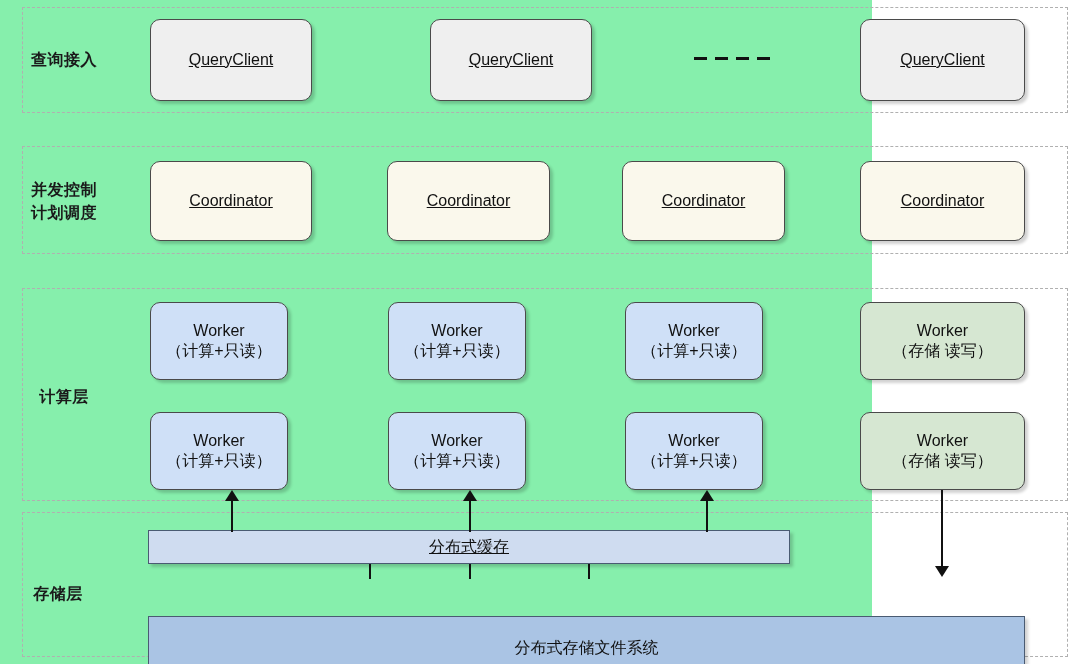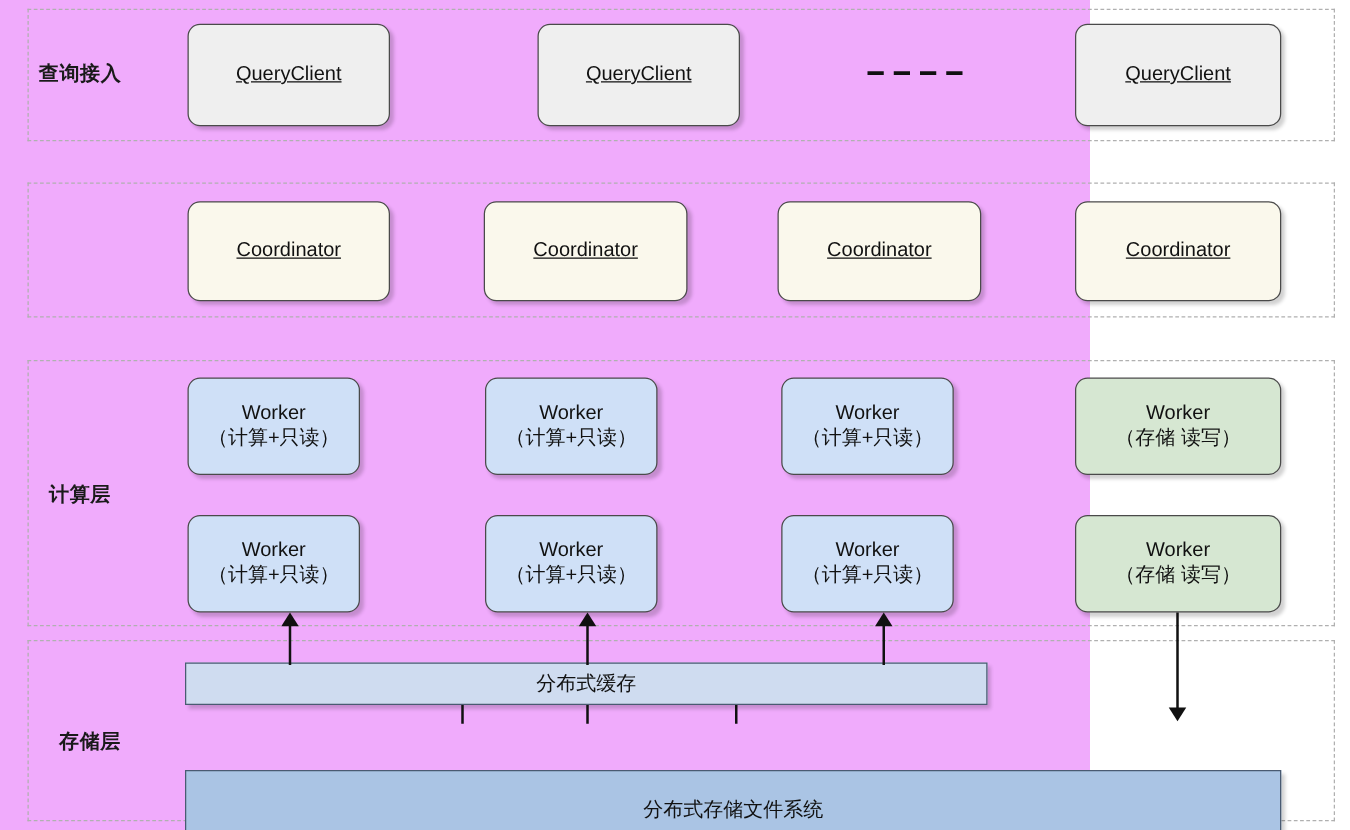--- a/index.html
+++ b/index.html
@@ -11,21 +11,21 @@
     font-family: "Liberation Sans", "DejaVu Sans", sans-serif;
     width: 1080px;
     height: 664px;
     overflow: hidden;
   }
 
   #canvas {
     position: relative;
     width: 872px;
     height: 664px;
-    background: #f0abfc;
+    background: #86efac;
   }
 
   
   .band {
     position: absolute;
     border: 1px dashed #b0b0b0;
     background: transparent;
     box-sizing: border-box;
   }
 
@@ -133,20 +133,22 @@
       <span></span>
       <span></span>
   </div>
 
   <div class="node query" style="left:860px; top:19px; width:165px; height:82px;">
     <span class="l1">QueryClient</span>
   </div>
 
   <div class="band" style="left:22px; top:146px; width:1046px; height:108px;"></div>
 
+  <div class="layer-label" style="left:18px; top:178px; width:92px;">并发控制
+计划调度</div>
 
   <div class="node coord" style="left:150px; top:161px; width:162px; height:80px;">
     <span class="l1">Coordinator</span>
   </div>
 
   <div class="node coord" style="left:387px; top:161px; width:163px; height:80px;">
     <span class="l1">Coordinator</span>
   </div>
 
   <div class="node coord" style="left:622px; top:161px; width:163px; height:80px;">
@@ -196,23 +198,23 @@
     <span class="l2">（计算+只读）</span>
   </div>
 
   <div class="node worker-storage" style="left:860px; top:412px; width:165px; height:78px;">
     <span class="l1">Worker</span>
     <span class="l2">（存储 读写）</span>
   </div>
 
   <div class="band" style="left:22px; top:512px; width:1046px; height:145px;"></div>
 
-  <div class="layer-label" style="left:26px; top:582px; width:92px;">存储层</div>
-
-  <div class="bar cache" style="left:148px; top:530px; width:642px; height:34px;">
+  <div class="layer-label" style="left:12px; top:582px; width:92px;">存储层</div>
+
+  <div class="bar cache" style="left:148px; top:530px; width:642px; height:34px;text-decoration:underline;">
     <span>分布式缓存</span>
   </div>
 
   <div class="bar fs" style="left:148px; top:578px; width:877px; height:65px;margin-top:38px;">
     <span>分布式存储文件系统</span>
   </div>
 
   <div class="vline" style="left:231px; top:500px; height:32px;"></div>
   <div class="arrow-up" style="left:225px; top:490px;"></div>
 

